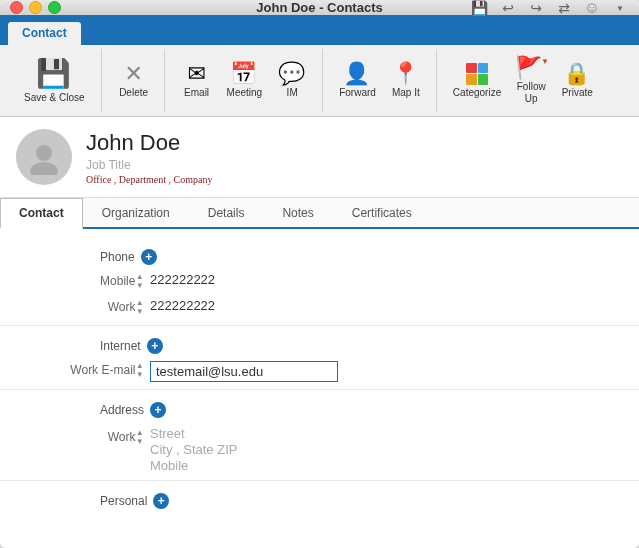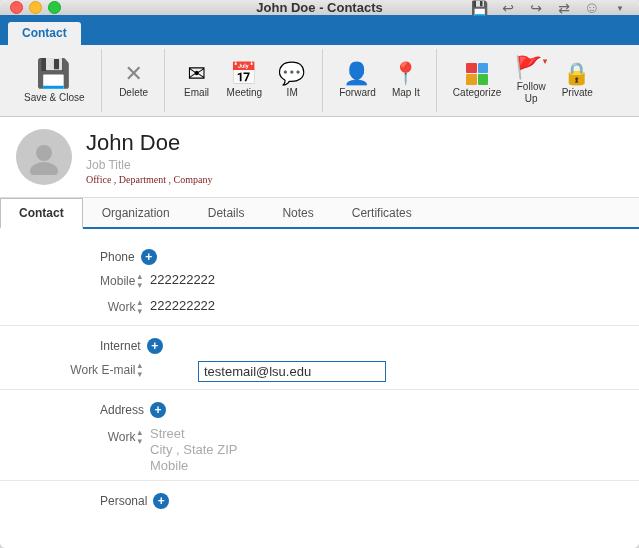--- a/index.html
+++ b/index.html
@@ -277,21 +277,20 @@
       color: #333;
       flex: 1;
     }
     .form-input-box {
       border: 1px solid #1a6fb5;
       padding: 2px 5px;
       font-size: 13px;
       color: #333;
       min-width: 180px;
       outline: none;
-      margin-left: 48px;
     }
     .text-muted { color: #aaa; }
 
     .divider { border: none; border-top: 1px solid #e8e8e8; margin: 4px 0; }
 
     
     .form-content::-webkit-scrollbar { width: 8px; }
     .form-content::-webkit-scrollbar-track { background: #f0f0f0; }
     .form-content::-webkit-scrollbar-thumb { background: #c0c0c0; border-radius: 4px; }
 

